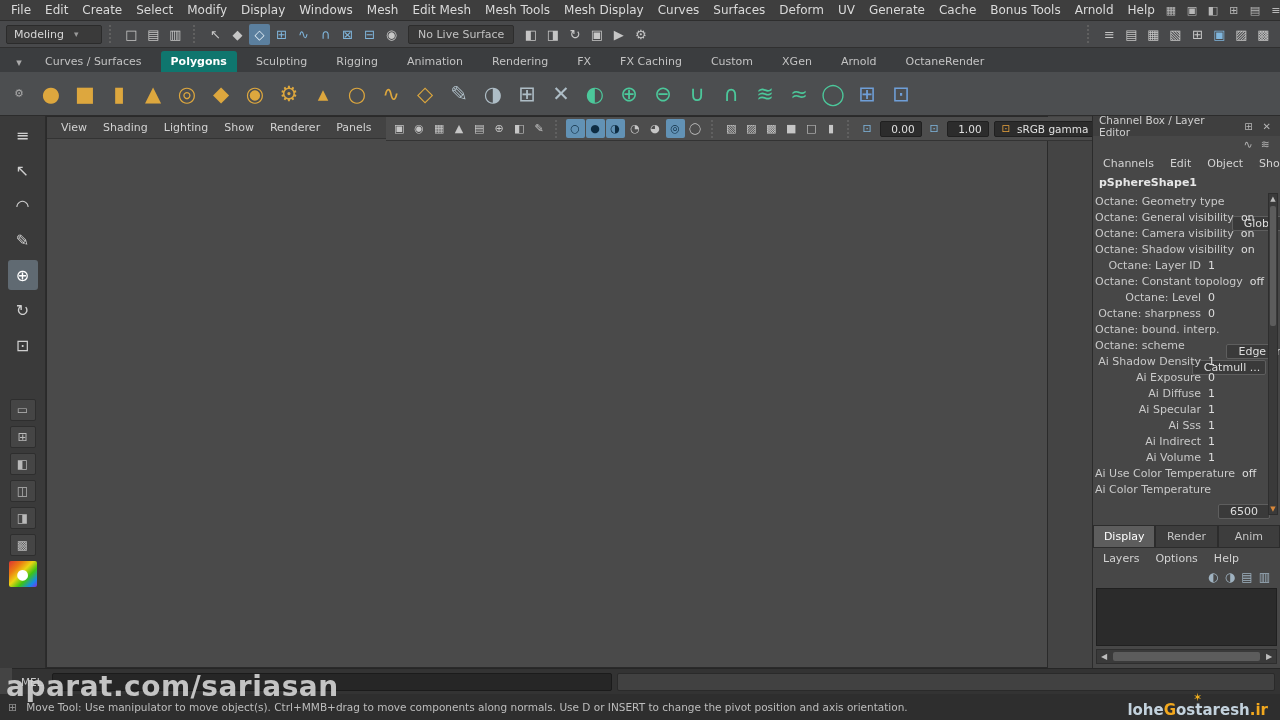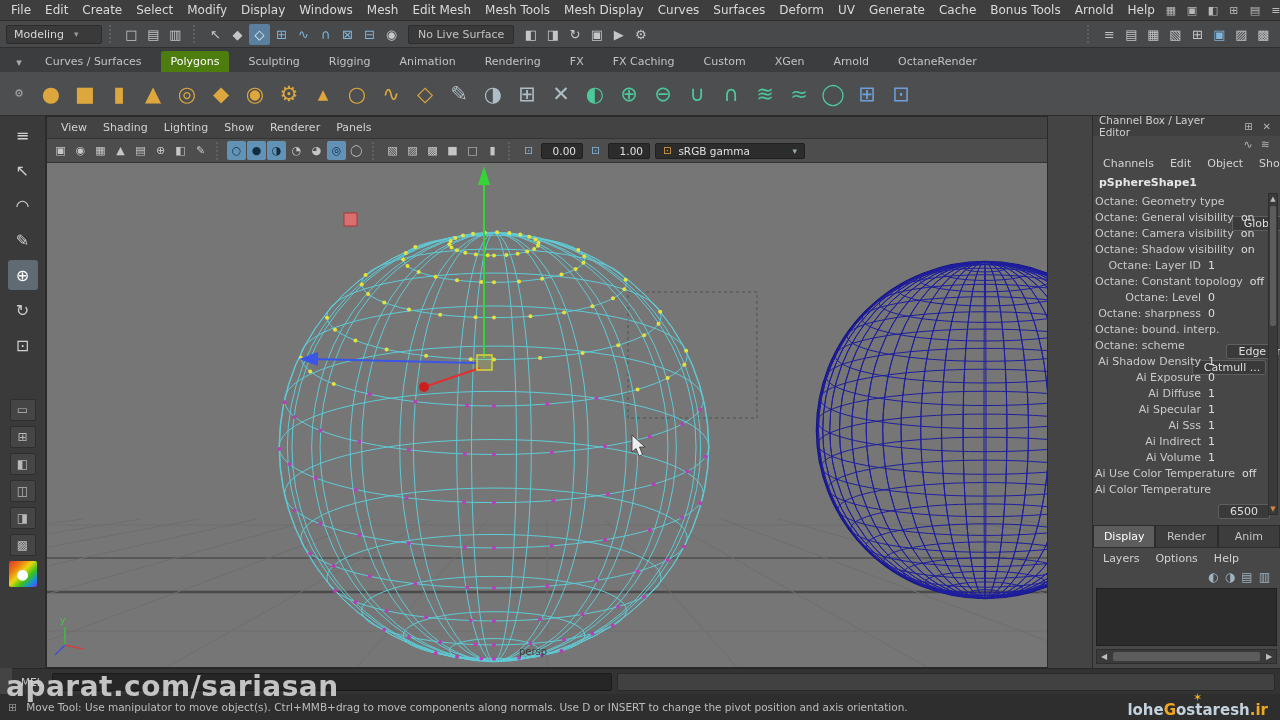--- a/index.html
+++ b/index.html
@@ -19,39 +19,39 @@
   .sep{width:5px;height:18px;border-left:2px dotted #606060;margin:0 5px;}
   .ticon{width:21px;height:21px;display:flex;align-items:center;justify-content:center;color:#c6c6c6;font-size:13px;border-radius:2px;}
   .ticon.blue{color:#7fb5dc;}
   .ticon.on{background:#5b7f9e;color:#eaf4fb;}
   .nls{background:#3a3a3a;border:1px solid #2d2d2d;border-radius:2px;height:19px;display:flex;align-items:center;padding:0 9px;color:#c2c2c2;margin:0 4px;white-space:nowrap;}
 
   
   .shelftabs{position:absolute;top:48px;left:0;right:0;height:24px;background:#3b3d3f;display:flex;align-items:flex-end;padding:0 4px;gap:1px;}
   .shelftabs .lead{width:30px;display:flex;align-items:center;justify-content:center;color:#aaa;height:20px;}
   .stab{padding:4px 10px 4px;font-size:11px;color:#c3c3c3;border-radius:3px 3px 0 0;white-space:nowrap;}
-  .stab.active{background:#4d7c0f;color:#fff;}
+  .stab.active{background:#0f766e;color:#fff;font-weight:bold;}
   .shelficons{position:absolute;top:72px;left:0;right:0;height:44px;background:#4c4e50;border-bottom:1px solid #2c2c2c;display:flex;align-items:center;padding:0 4px;}
   .shelficons .lead{width:30px;display:flex;align-items:center;justify-content:center;color:#aaa;}
   .sicon{width:34px;height:34px;display:flex;align-items:center;justify-content:center;font-size:21px;border-radius:3px;}
   .sicon.gold{color:#dda73e;}
   .sicon.steel{color:#aebdc6;}
   .sicon.teal{color:#4cc89b;}
   .sicon.blueb{color:#6f9fd8;}
 
   
   .toolcol{position:absolute;top:116px;left:0;width:46px;bottom:52px;background:#3a3a3a;border-right:1px solid #2c2c2c;display:flex;flex-direction:column;align-items:center;padding-top:4px;gap:5px;}
   .tool{width:30px;height:30px;display:flex;align-items:center;justify-content:center;font-size:16px;color:#cfcfcf;border-radius:3px;}
   .tool.active{background:#606a72;color:#fff;}
   .laygroup{margin-top:34px;display:flex;flex-direction:column;gap:5px;align-items:center;}
   .lay{width:26px;height:22px;display:flex;align-items:center;justify-content:center;font-size:12px;color:#b9b9b9;background:#454545;border:1px solid #2e2e2e;border-radius:2px;}
   .lay.rainbow{width:28px;height:26px;font-size:14px;color:#fff;border:none;background:linear-gradient(135deg,#d33 0%,#ec7b13 25%,#ecd413 45%,#3ec414 65%,#148bec 85%,#8a2be2 100%);}
 
   
-  .vp{position:absolute;top:116px;left:46px;width:1002px;bottom:52px;background:#4a4a4a;border:1px solid #2a2a2a;display:flex;flex-direction:column;}
+  .vp{position:absolute;top:116px;left:46px;width:1002px;bottom:52px;background:#4a4a4a;border:1px solid #2a2a2a;display:flex;flex-direction:row;}
   .vp-menu{height:22px;flex:none;background:#434343;display:flex;align-items:center;padding:0 6px;border-bottom:1px solid #333;}
   .vp-menu span{padding:2px 8px;color:#d2d2d2;}
   .vp-tools{height:24px;flex:none;background:#4d4d4d;display:flex;align-items:center;padding:0 4px;gap:1px;border-bottom:1px solid #333;}
   .vicon{width:19px;height:19px;display:flex;align-items:center;justify-content:center;color:#c6c6c6;font-size:11px;border-radius:2px;}
   .vicon.on{background:#6292b5;color:#0e2c42;}
   .vicon.blue{color:#7fb5dc;}
   .vfield{background:#2c2c2c;border:1px solid #202020;color:#e0e0e0;font-size:10.5px;padding:1px 6px;min-width:42px;text-align:right;margin:0 2px;border-radius:2px;}
   .vdrop{background:#2c2c2c;border:1px solid #202020;display:flex;align-items:center;gap:7px;padding:1px 7px;font-size:10.5px;color:#e0e0e0;min-width:150px;border-radius:2px;margin-left:2px;}
   .vdrop .dicon{color:#e8a33d;font-size:10px;}
   .vdrop .car{margin-left:auto;color:#9aa;font-size:9px;}

